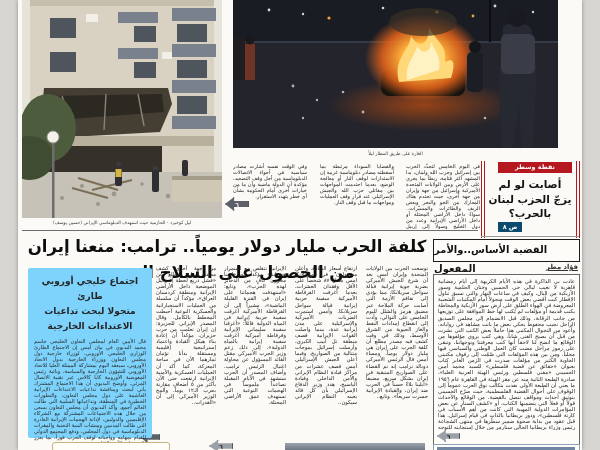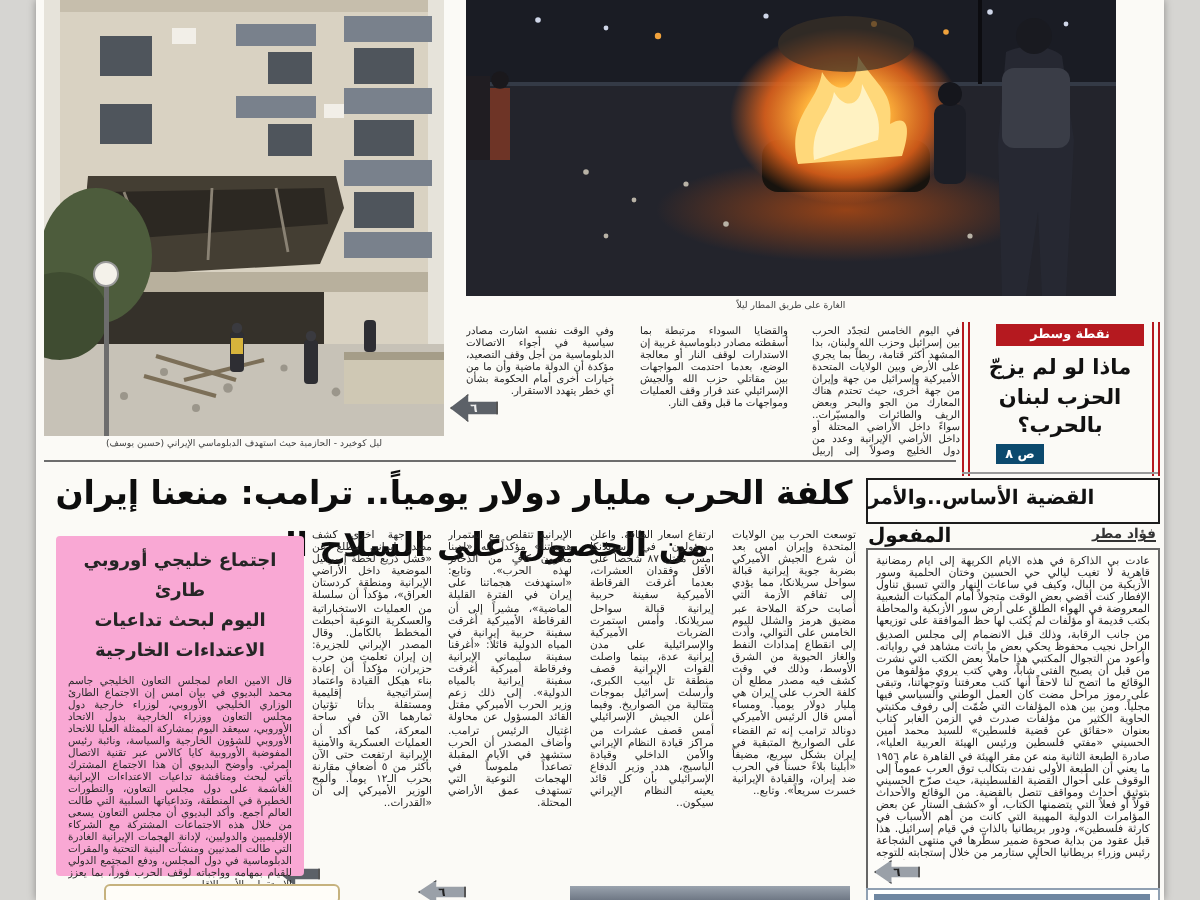--- a/index.html
+++ b/index.html
@@ -22,21 +22,21 @@
     text-align:center;line-height:10px;direction:rtl;}
   
   #headline{font-size:16.5px;font-weight:bold;color:#0d0d0d;text-align:center;
     direction:rtl;line-height:26px;letter-spacing:-0.3px;}
   
   .bodycol{font-size:5.3px;line-height:6.1px;color:#222;text-align:justify;
     direction:rtl;overflow:hidden;word-spacing:0.5px;}
   .leadcol{font-size:5.1px;line-height:6px;color:#222;text-align:justify;
     direction:rtl;overflow:hidden;}
   
-  #gulf-box{background:#f9a8d4;border-radius:2px;}
+  #gulf-box{background:#7dd3fc;border-radius:2px;}
   .gulf-line{font-size:9px;font-weight:bold;color:#262626;text-align:center;
     direction:rtl;line-height:15px;}
   #gulf-body{font-size:5.2px;line-height:6px;color:#2a2a2a;text-align:justify;
     direction:rtl;overflow:hidden;}
   
   #op-titlebox{border:1.5px solid #1c1c1c;background:#fdfcf9;}
   #op-title{font-size:10px;font-weight:bold;color:#111;text-align:left;
     direction:rtl;line-height:19px;}
   #op-author{font-size:6.8px;font-weight:bold;color:#333;text-align:right;
     direction:rtl;text-decoration:underline;}
@@ -182,21 +182,21 @@
       </g>
     </svg>
   </div>
   <div class="abs caption" style="left:233px;top:150px;width:325px;">الغارة على طريق المطار ليلاً</div>
 
   <div class="abs vr" style="left:481px;top:161px;height:77px;"></div>
   <div class="abs vr" style="left:484px;top:161px;height:77px;"></div>
   <div class="abs vr" style="left:576px;top:161px;height:77px;"></div>
   <div class="abs vr" style="left:579px;top:161px;height:77px;"></div>
   <div id="note-kicker" class="abs" style="left:498px;top:162px;width:74px;height:11px;">نقطة وسطر</div>
-  <div id="note-title" class="abs" style="left:488px;top:177px;width:84px;height:44px;">ماذا لو لم يزجّ الحزب لبنان بالحرب؟</div>
+  <div id="note-title" class="abs" style="left:488px;top:177px;width:84px;height:44px;">أصابت لو لم يزجّ الحزب لبنان بالحرب؟</div>
   <div id="note-badge" class="abs" style="left:498px;top:222px;width:24px;height:10px;">ص ٨</div>
   <div class="abs rule" style="left:481px;top:236px;width:98px;height:1px;background:#9a9a9a;"></div>
 
   <div class="abs leadcol" style="left:406px;top:163px;width:74px;height:66px;">في اليوم الخامس لتجدّد الحرب بين إسرائيل وحزب الله ولبنان، بدا المشهد أكثر قتامة، ربطاً بما يجري على الأرض وبين الولايات المتحدة الأميركية وإسرائيل من جهة وإيران من جهة أخرى، حيث تحتدم هناك المعارك من الجو والبحر وبعض الريف والطائرات والمسيّرات.. سواءً داخل الأراضي المحتلة أو داخل الأراضي الإيرانية وعدد من دول الخليج وصولاً إلى إربيل والعراق.</div>
   <div class="abs leadcol" style="left:320px;top:163px;width:74px;height:66px;">والقضايا السوداء مرتبطة بما أسقطته مصادر دبلوماسية غربية إن الاستدارات لوقف النار أو معالجة الوضع، بعدما احتدمت المواجهات بين مقاتلي حزب الله والجيش الإسرائيلي عند قرار وقف العمليات ومواجهات ما قبل وقف النار.</div>
   <div class="abs leadcol" style="left:233px;top:163px;width:74px;height:66px;">وفي الوقت نفسه أشارت مصادر سياسية في أجواء الاتصالات الدبلوماسية من أجل وقف التصعيد، مؤكدة أن الدولة ماضية وأن ما من خيارات أخرى أمام الحكومة بشأن أي خطر يتهدد الاستقرار.</div>
   <div class="abs cont dark" style="left:225px;top:197px;width:22px;height:12px;">
     <span>٦</span>
   </div>
 
@@ -219,21 +219,21 @@
   <div class="abs bodycol" style="left:224px;top:265px;width:62px;height:173px;">الإيرانية تتقلص مع استمرار هجماتنا» مؤكداً أنه «لدينا مخزون كافٍ من الذخائر لهذه الحرب». وتابع: «استهدفت هجماتنا على إيران في الفترة القليلة الماضية»، مشيراً إلى أن الفرقاطة الأميركية أغرقت سفينة حربية إيرانية في المياه الدولية قائلاً: «أغرقنا سفينة سليماني الإيرانية وفرقاطة أميركية أغرقت سفينة إيرانية بالمياه الدولية». إلى ذلك زعم وزير الحرب الأميركي مقتل القائد المسؤول عن محاولة اغتيال الرئيس ترامب. وأضاف المصدر أن الحرب ستشهد في الأيام المقبلة تصاعداً ملموساً في الهجمات النوعية التي تستهدف عمق الأراضي المحتلة.</div>
   <div class="abs cont" style="left:209px;top:440px;width:22px;height:10px;">
     <span>٦</span>
   </div>
   <div class="abs bodycol" style="left:156px;top:265px;width:60px;height:166px;">من جهة أخرى كشف مصدر إيراني مطلع عن «فشل ذريع لخطة إسرائيل الموضعية داخل الأراضي الإيرانية ومنطقة كردستان العراق»، مؤكداً أن سلسلة من العمليات الاستخباراتية والعسكرية النوعية أحبطت المخطط بالكامل. وقال المصدر الإيراني للجزيرة: إن إيران تعلمت من حرب حزيران، مؤكداً أن إعادة بناء هيكل القيادة واعتماد إستراتيجية إقليمية ومستقلة بدأتا تؤتيان ثمارهما الآن في ساحة المعركة، كما أكد أن العمليات العسكرية والأمنية الإيرانية ارتفعت حتى الآن بأكثر من ٥ أضعاف مقارنة بحرب الـ١٢ يوماً. وألمح الوزير الأميركي إلى أن «القدرات..</div>
   <div class="abs cont dark" style="left:140px;top:431px;width:18px;height:10px;"></div>
 
   <div id="gulf-box" class="abs" style="left:28px;top:268px;width:124px;height:170px;">
     <div style="margin-top:6px;">
       <div class="gulf-line">اجتماع خليجي أوروبي طارئ</div>
-      <div class="gulf-line">اليوم لبحث تداعيات</div>
+      <div class="gulf-line">متجولا لبحث تداعيات</div>
       <div class="gulf-line">الاعتداءات الخارجية</div>
     </div>
     <div id="gulf-body" style="margin:4px 6px 0 6px;height:106px;">قال الأمين العام لمجلس التعاون الخليجي جاسم محمد البديوي في بيان امس إن الاجتماع الطارئ الوزاري الخليجي الأوروبي، لوزراء خارجية دول مجلس التعاون ووزراء الخارجية بدول الاتحاد الأوروبي، سيعقد اليوم بمشاركة الممثلة العليا للاتحاد الأوروبي للشؤون الخارجية والسياسة، ونائبة رئيس المفوضية الأوروبية كايا كالاس عبر تقنية الاتصال المرئي. وأوضح البديوي أن هذا الاجتماع المشترك يأتي لبحث ومناقشة تداعيات الاعتداءات الإيرانية الغاشمة على دول مجلس التعاون، والتطورات الخطيرة في المنطقة، وتداعياتها السلبية التي طالت العالم أجمع. وأكد البديوي أن مجلس التعاون يسعى من خلال هذه الاجتماعات المشتركة مع الشركاء الإقليميين والدوليين، لإدانة الهجمات الإيرانية الغادرة التي طالت المدنيين ومنشآت البنية التحتية والمقرات الدبلوماسية في دول المجلس، ودفع المجتمع الدولي للقيام بمهامه وواجباته لوقف الحرب فوراً، بما يعزز الاستقرار والأمن الإقليمي.</div>
   </div>
 
   <div class="abs cutbox1" style="left:52px;top:442px;width:116px;height:8px;"></div>
   <div class="abs" style="left:285px;top:443px;width:140px;height:7px;background:linear-gradient(#9aa3ae,#6f7885);"></div>
   <div class="abs cutframe" style="left:433px;top:444px;width:145px;height:6px;">
     <div class="cutbar" style="position:absolute;left:3px;top:2px;width:138px;height:4px;"></div>
   </div>

